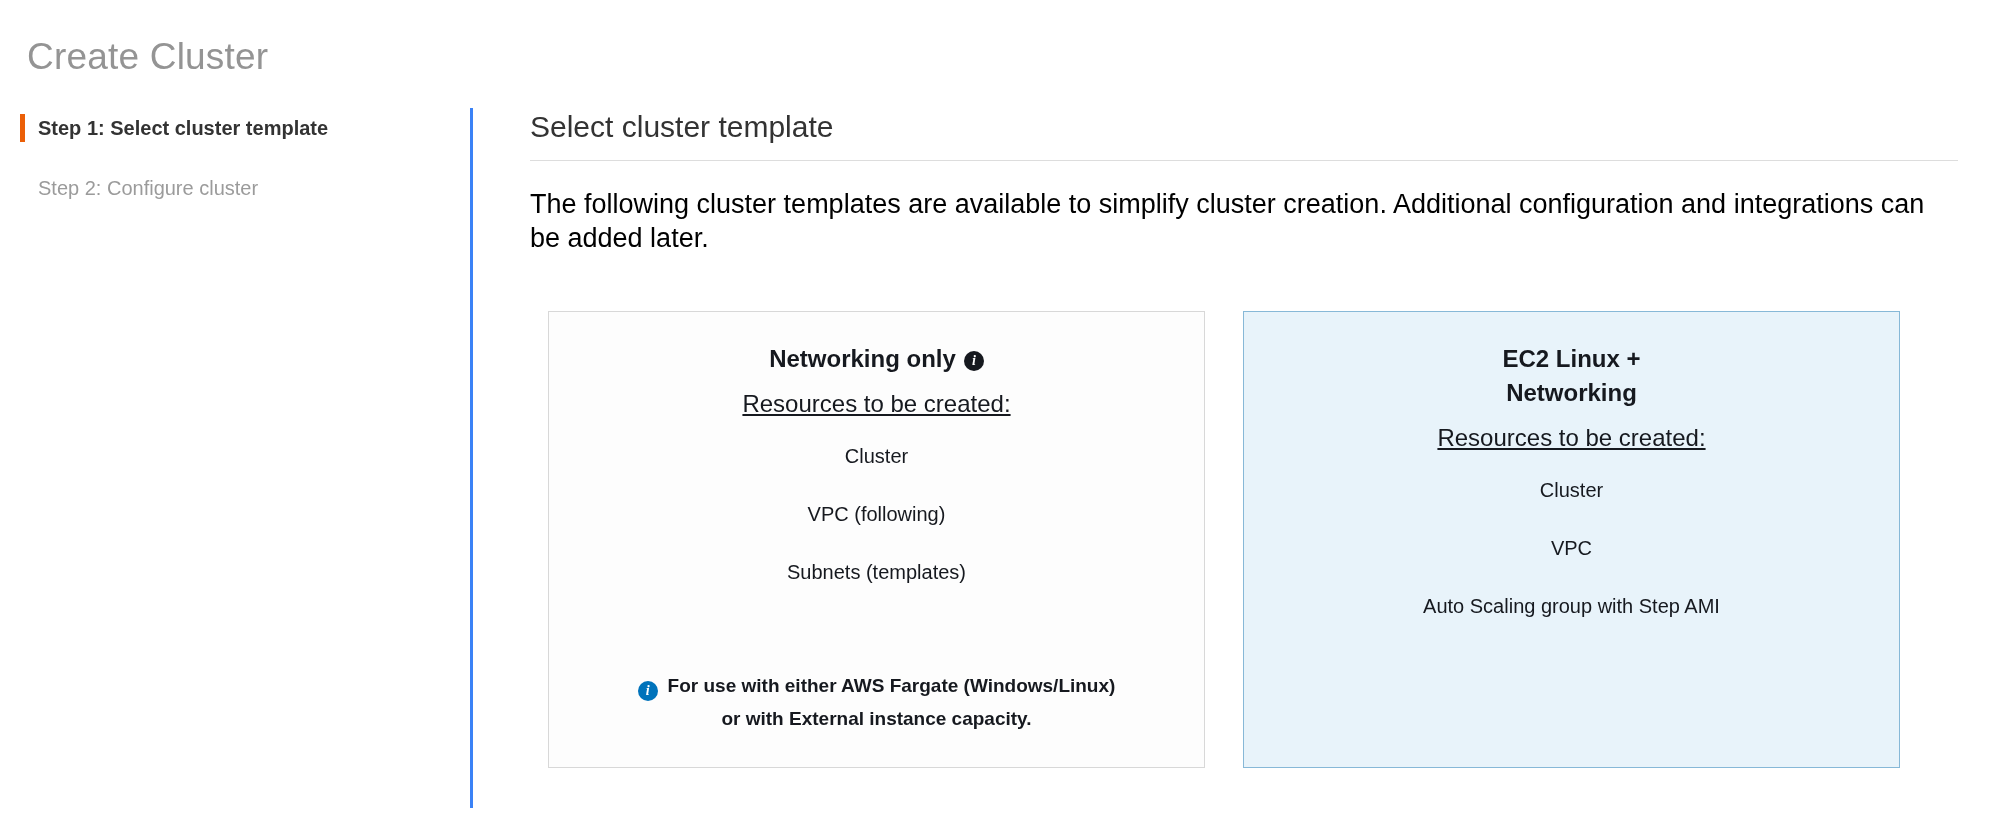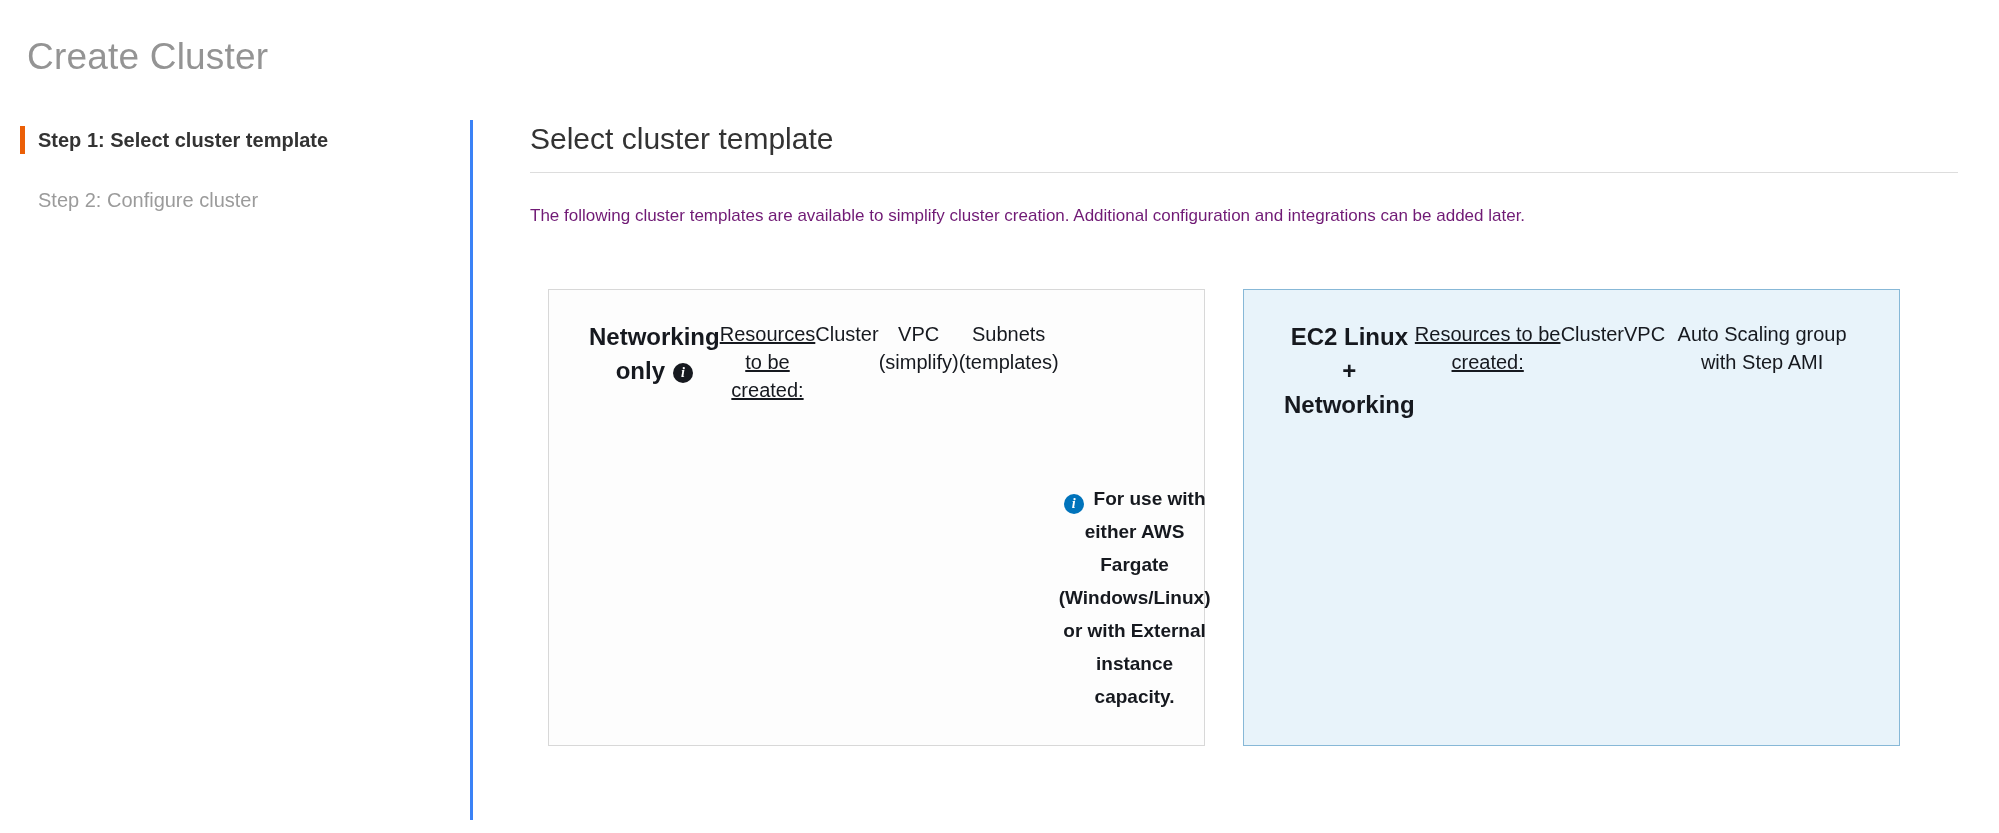--- a/index.html
+++ b/index.html
@@ -19,21 +19,21 @@
   h1.page-title {
     margin: 36px 0 0 27px;
     font-size: 37px;
     font-weight: 400;
     color: var(--title-gray, #949494);
     letter-spacing: 0.2px;
   }
   .content {
     display: flex;
     align-items: stretch;
-    margin-top: 42px;
+    margin-top: 30px;
     min-height: 700px;
   }
   
   .steps {
     width: 470px;
     flex: 0 0 470px;
     padding: 6px 0 0 20px;
   }
   .step {
     font-size: 20px;
@@ -61,39 +61,39 @@
     font-weight: 400;
     color: #333;
   }
   hr.section-divider {
     border: none;
     border-top: 1px solid #ddd;
     margin: 0 0 26px 0;
   }
   p.section-description {
     margin: 0;
-    font-size: 17px;
+    font-size: 27px;
     line-height: 34px;
-    color: #701a75;
+    color: #000000;
   }
   
   .cards {
     display: flex;
     gap: 38px;
     margin: 56px 0 0 18px;
   }
   .card {
     width: 657px;
     height: 457px;
     background: #fdfdfd;
     border: 1px solid #d8d8d8;
     padding: 30px 40px 26px 40px;
     text-align: center;
     display: flex;
-    flex-direction: row;
+    flex-direction: column;
     cursor: pointer;
   }
   .card.selected {
     background: var(--selected-card-bg, #e8f3fa);
     border: 1px solid var(--selected-card-border, #87b8d7);
   }
   .card-title-row {
     margin-bottom: 14px;
   }
   .card-title {
@@ -119,21 +119,21 @@
     font-style: italic;
   }
   .info-icon.dark { background: #16191f; }
   .info-icon.blue {
     background: var(--info-blue, #0073bb);
     margin-left: 0;
     margin-right: 10px;
     vertical-align: -3px;
   }
   .resources-label {
-    font-size: 20px;
+    font-size: 24px;
     line-height: 28px;
     text-decoration: underline;
     color: #16191f;
     margin-bottom: 24px;
   }
   .resource {
     font-size: 20px;
     line-height: 28px;
     color: #16191f;
     margin-bottom: 30px;
@@ -169,21 +169,21 @@
       <p class="section-description">The following cluster templates are available to simplify cluster creation. Additional configuration and integrations can be added later.</p>
 
       <div class="cards">
 
         <div class="card">
           <div class="card-title-row">
             <span class="card-title">Networking only</span><span class="info-icon dark">i</span>
           </div>
           <div class="resources-label">Resources to be created:</div>
           <div class="resource">Cluster</div>
-          <div class="resource">VPC (simplify)</div>
+          <div class="resource">VPC (following)</div>
           <div class="resource">Subnets (templates)</div>
           <div class="card-note">
             <span class="info-icon blue">i</span><span class="note-text">For use with either AWS Fargate (Windows/Linux)
 or with External instance capacity.</span>
           </div>
         </div>
 
         <div class="card selected">
           <div class="card-title-row">
             <span class="card-title">EC2 Linux +

